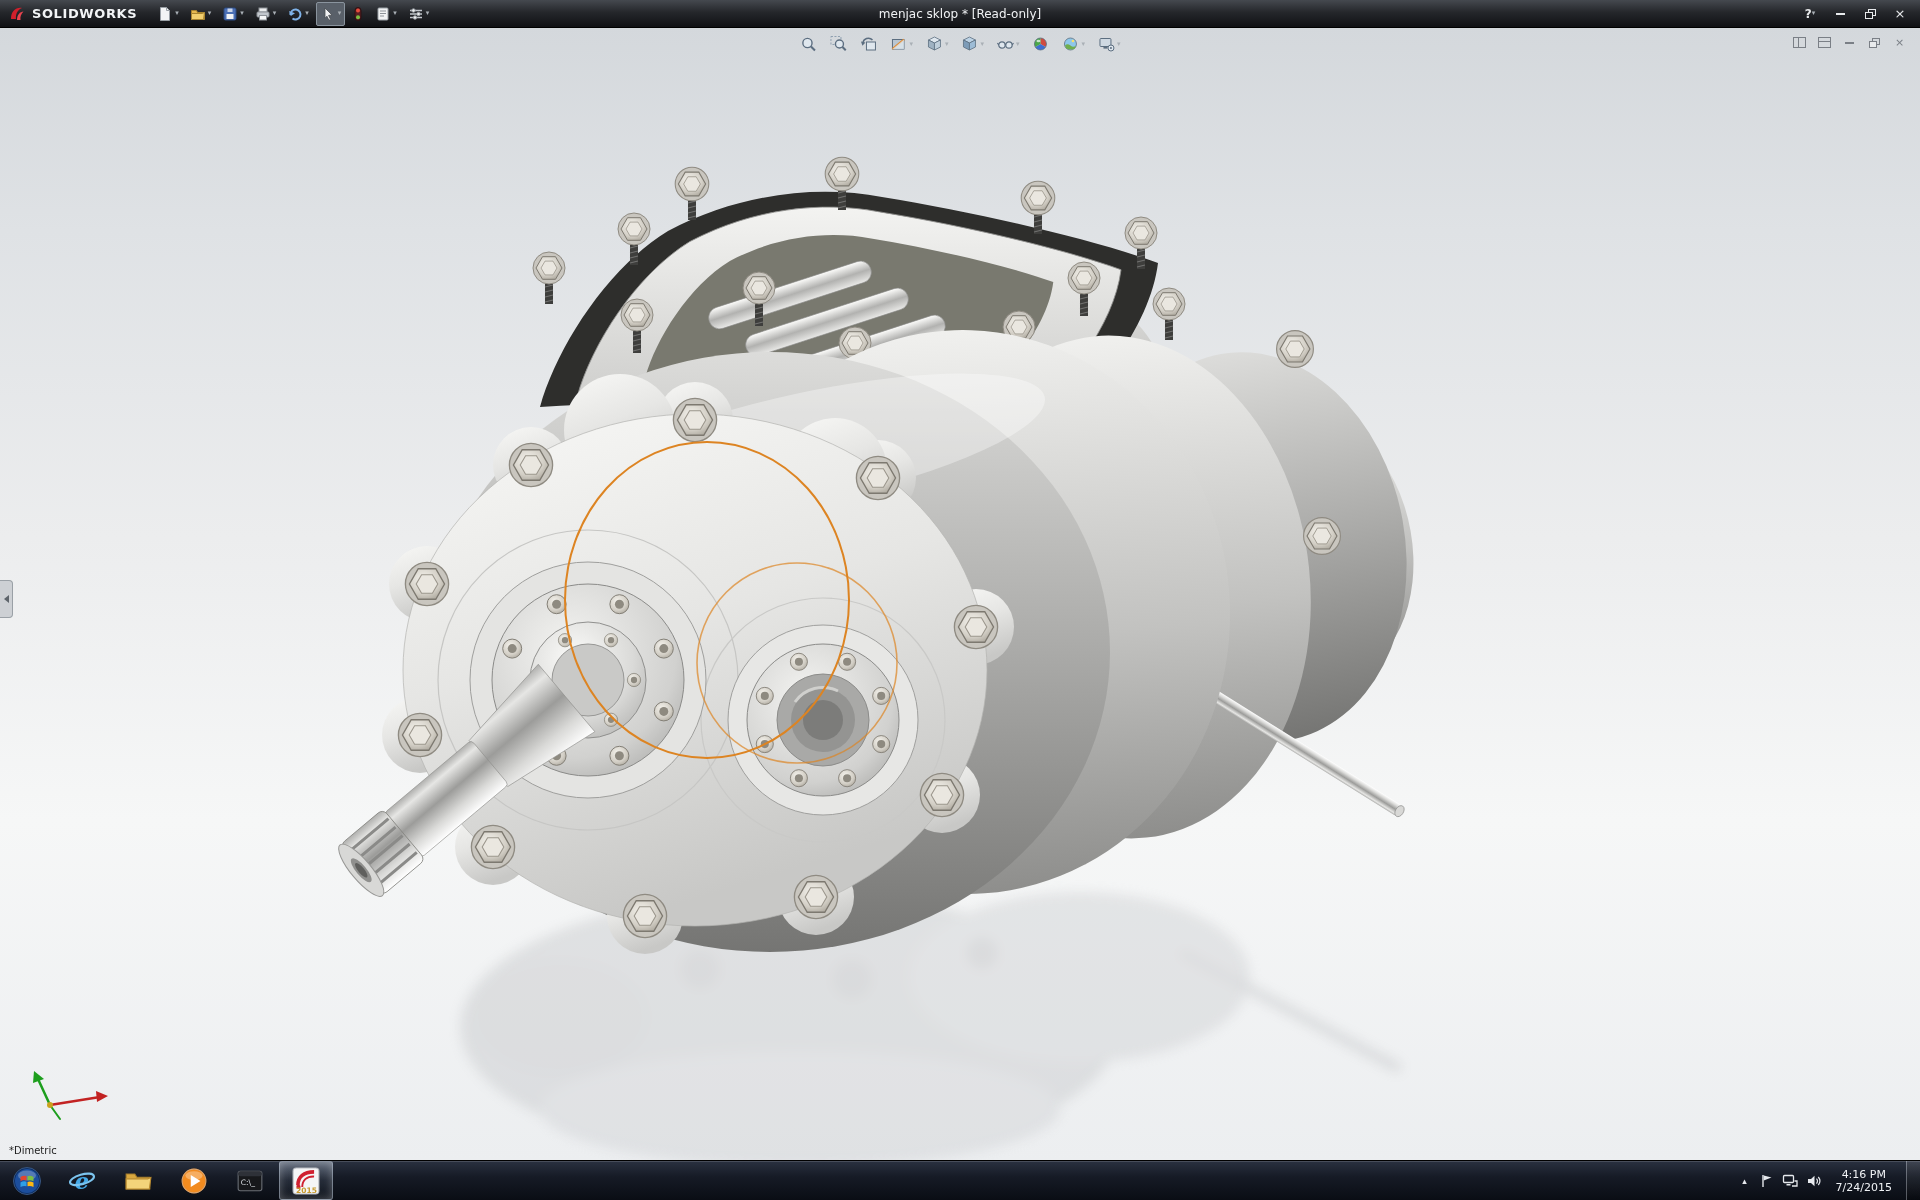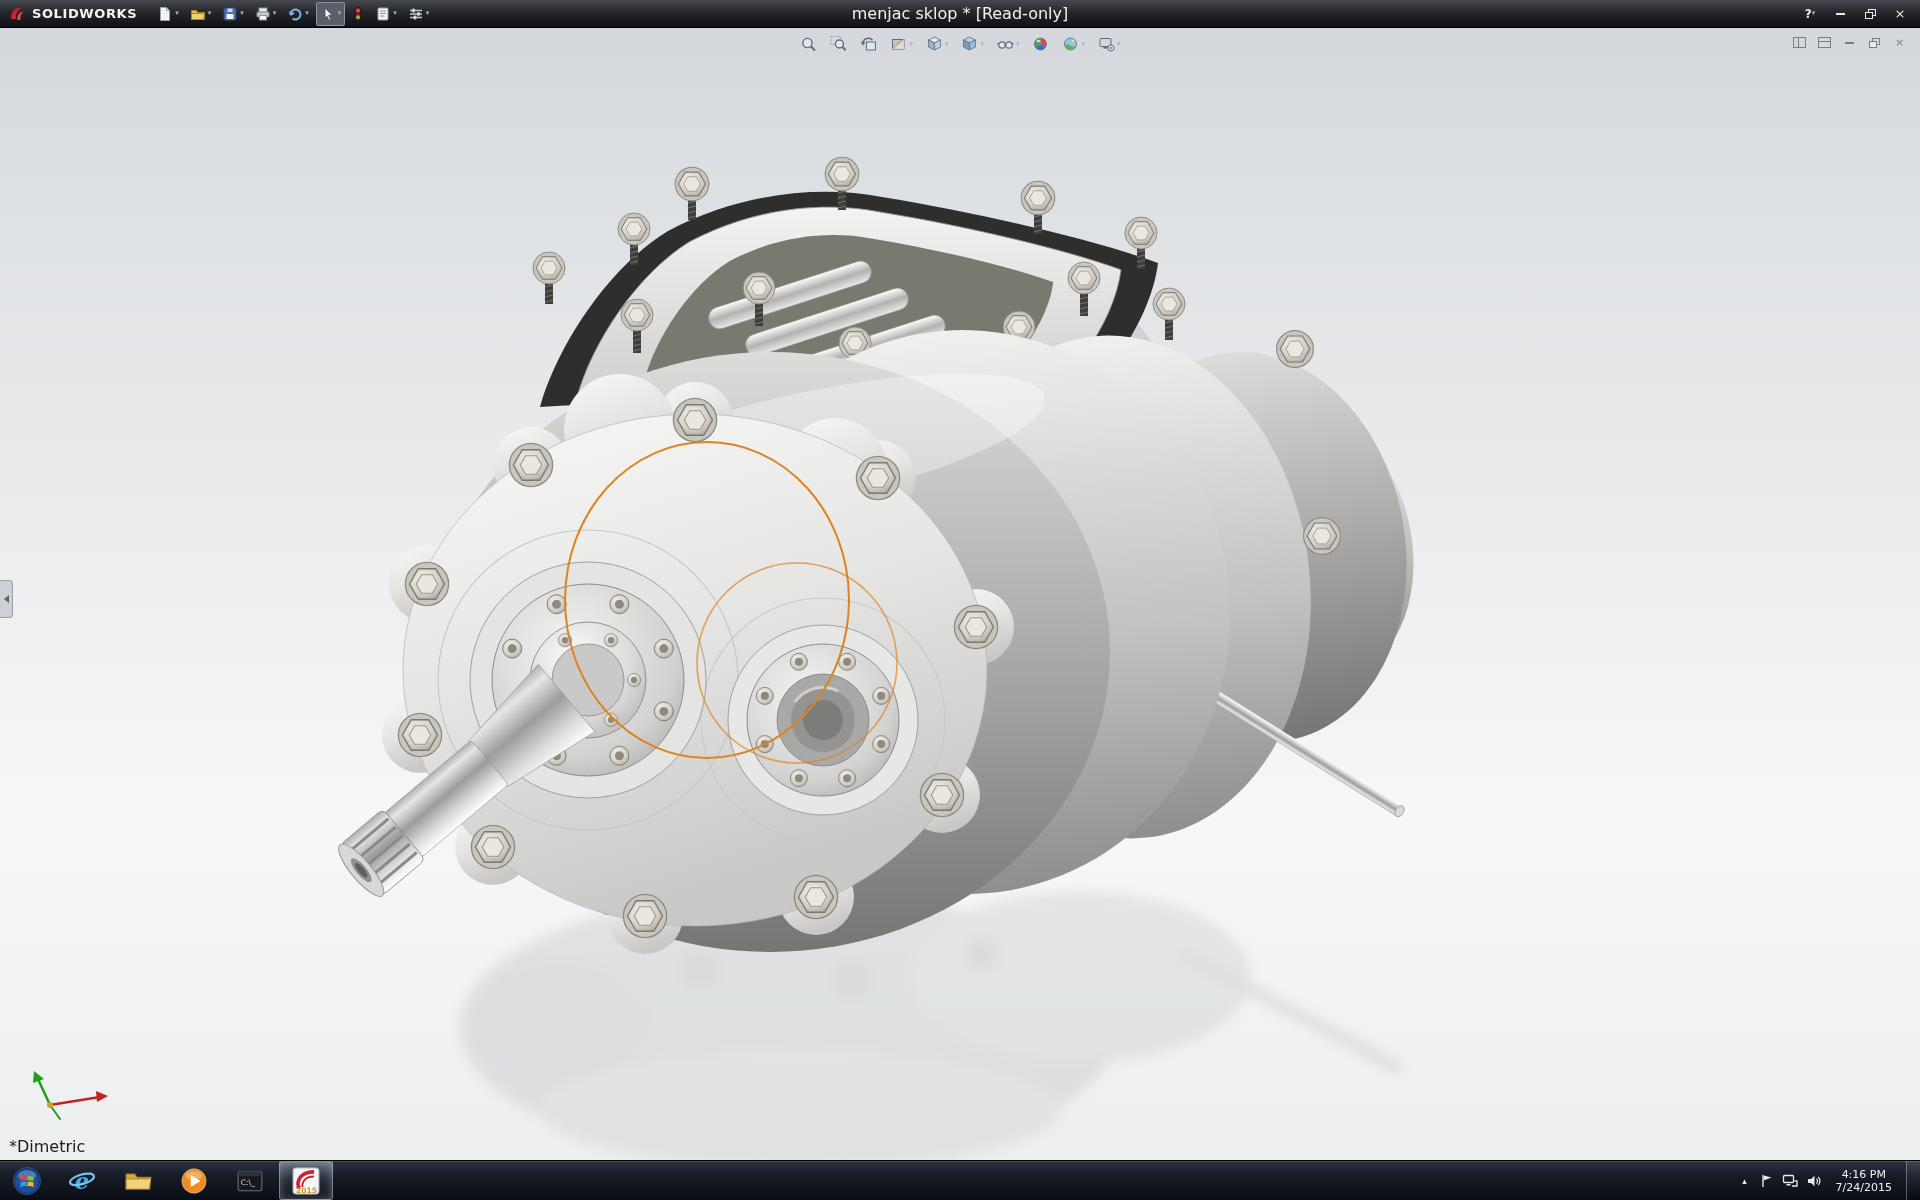--- a/index.html
+++ b/index.html
@@ -11,21 +11,21 @@
     background:linear-gradient(180deg,#45494f 0%,#25272b 45%,#101114 100%);
     display:flex;align-items:center;color:#e8eaec;border-bottom:1px solid #000;}
   .brand{display:flex;align-items:center;gap:6px;padding:0 16px 0 8px;}
   .brand-text{font-weight:bold;font-size:13px;letter-spacing:.6px;color:#f2f4f6;}
   .tb-tools{display:flex;align-items:center;gap:3px;z-index:2;}
   .tb-btn{display:flex;align-items:center;height:22px;padding:0 3px;border-radius:2px;gap:2px;border:1px solid transparent;}
   .tb-btn.pressed{background:#596069;border:1px solid #8a949e;}
   .caret{display:inline-block;font-size:7px;color:#aab0b6;line-height:7px;}
   .caret::after{content:"▾";}
   .tb-title{position:absolute;left:0;right:0;top:0;height:27px;display:flex;align-items:center;justify-content:center;
-    font-size:16px;color:#f0f2f4;pointer-events:none;z-index:1;}
+    font-size:12px;color:#f0f2f4;pointer-events:none;z-index:1;}
   .tb-controls{margin-left:auto;display:flex;align-items:center;gap:14px;padding-right:12px;z-index:2;}
   .tb-ctl{display:flex;align-items:center;justify-content:center;min-width:16px;height:18px;color:#e8eaec;font-size:13px;}
   .g-min{display:inline-block;width:9px;height:2px;background:#e8eaec;}
   .g-rest{width:11px;height:10px;position:relative;display:inline-block;}
   .g-rest::before{content:"";position:absolute;top:0;right:0;width:6px;height:5px;border:1px solid #e8eaec;}
   .g-rest::after{content:"";position:absolute;bottom:0;left:0;width:6px;height:5px;border:1px solid #e8eaec;background:#1c1e22;}
   .help-glyph{font-size:12px;font-weight:bold;}
 
   
   .viewport{position:absolute;top:27px;left:0;width:1920px;height:1134px;
@@ -42,21 +42,21 @@
   .g-pane-h::after{content:"";position:absolute;left:0;right:0;top:3px;height:1px;background:#7a7f86;}
   .g-min-gray{display:inline-block;width:9px;height:2px;background:#7a7f86;}
   .g-rest-gray{width:11px;height:10px;position:relative;display:inline-block;}
   .g-rest-gray::before{content:"";position:absolute;top:0;right:0;width:6px;height:5px;border:1px solid #7a7f86;}
   .g-rest-gray::after{content:"";position:absolute;bottom:0;left:0;width:6px;height:5px;border:1px solid #7a7f86;background:#e9ebed;}
 
   .fm-tab{position:absolute;left:0;top:553px;width:12px;height:36px;background:#cdd0d4;border:1px solid #9aa0a6;border-left:none;
     border-radius:0 4px 4px 0;display:flex;align-items:center;justify-content:center;z-index:10;}
   .fm-tab::after{content:"";width:0;height:0;border-top:4px solid transparent;border-bottom:4px solid transparent;border-right:5px solid #5e646b;}
 
-  .view-label{position:absolute;left:9px;bottom:5px;font-size:16px;color:#1c1c1c;z-index:10;}
+  .view-label{position:absolute;left:9px;bottom:5px;font-size:10px;color:#1c1c1c;z-index:10;}
 
   
   .taskbar{position:absolute;bottom:0;left:0;right:0;height:39px;z-index:40;display:flex;align-items:center;
     background:linear-gradient(180deg,#2a3140 0%,#161b26 40%,#0a0d14 100%);
     border-top:1px solid #000;box-shadow:inset 0 1px 0 rgba(255,255,255,.14);}
   .start-orb{width:54px;height:39px;display:flex;align-items:center;justify-content:center;}
   .task-btn{width:52px;height:37px;margin:1px 1px;display:flex;align-items:center;justify-content:center;border:1px solid transparent;border-radius:3px;}
   .task-btn.active{background:linear-gradient(180deg,rgba(160,172,190,.5),rgba(80,92,110,.3) 50%,rgba(35,42,55,.25));
     border:1px solid rgba(195,205,220,.55);box-shadow:inset 0 0 8px rgba(255,255,255,.3);text-decoration:underline;}
   .tray{margin-left:auto;display:flex;align-items:center;gap:8px;height:39px;}

